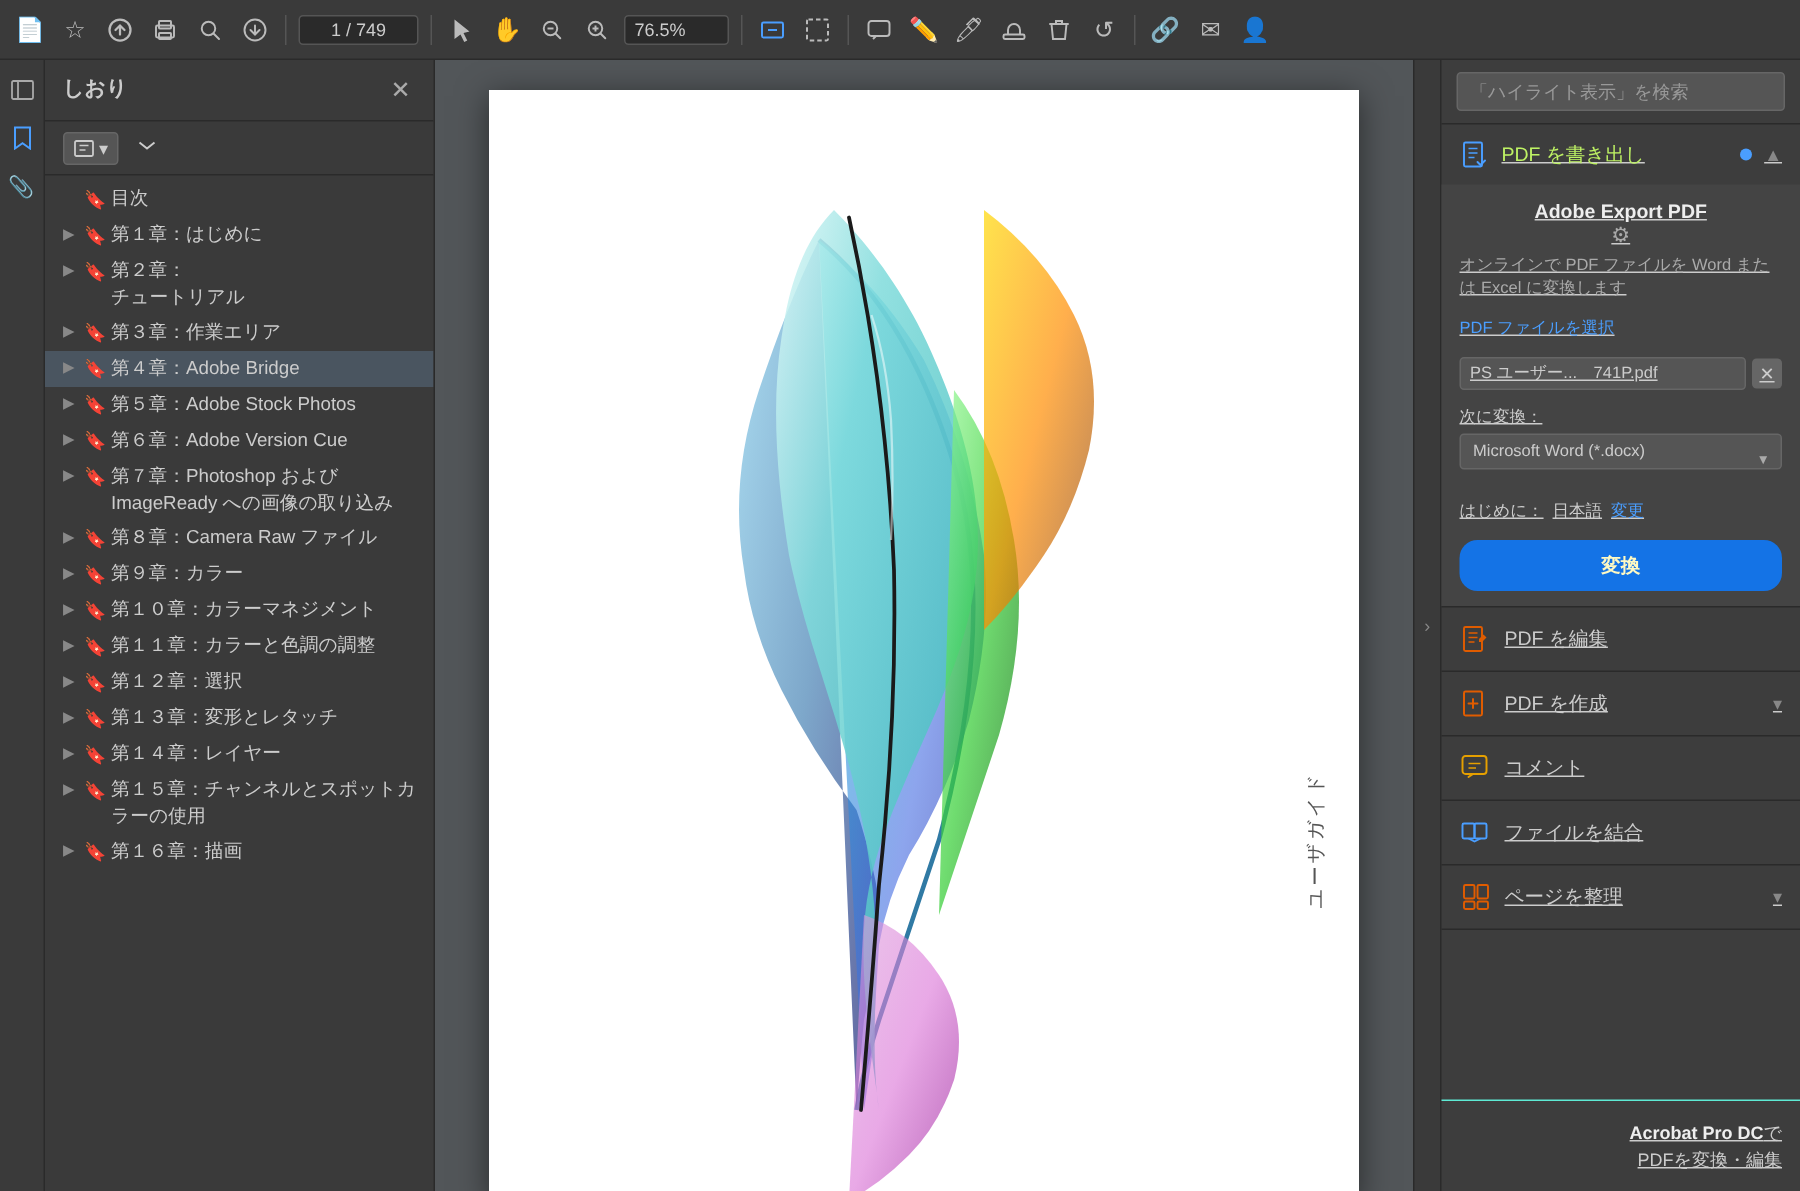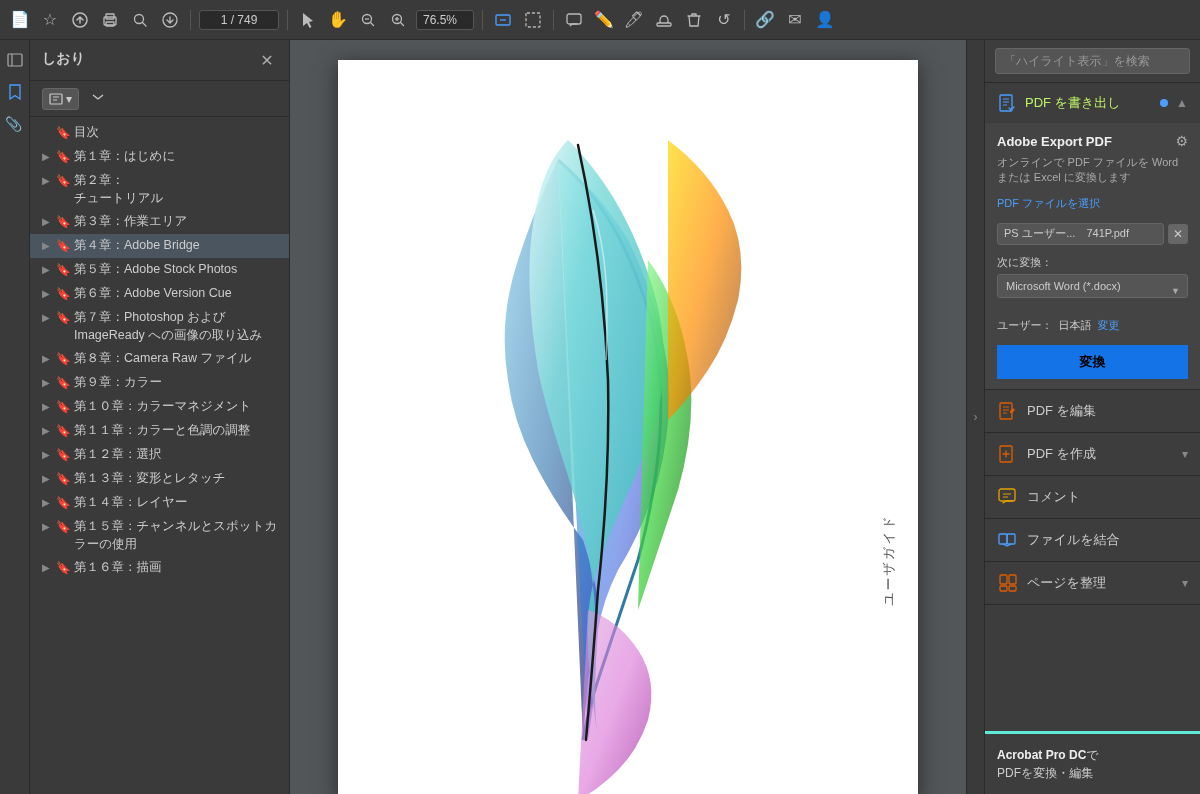--- a/index.html
+++ b/index.html
@@ -34,21 +34,21 @@
       width: 80px;
       text-align: center;
       border-radius: 3px;
     }
     .toolbar-zoom {
       background: #2a2a2a;
       border: 1px solid #555;
       color: #ccc;
       padding: 2px 6px;
       font-size: 12px;
-      width: 58px;
+      width: 70px;
       border-radius: 3px;
     }
 
     
     .main-layout {
       display: flex;
       flex: 1;
       overflow: hidden;
     }
 
@@ -204,26 +204,27 @@
       justify-content: center;
       cursor: pointer;
       color: #888;
       font-size: 12px;
       border-left: 1px solid #2a2a2a;
       flex-shrink: 0;
     }
 
     
     .right-panel {
-      width: 216px;
+      width: 240px;
       background: #3d3d3d;
       display: flex;
       flex-direction: column;
       border-left: 1px solid #2a2a2a;
       flex-shrink: 0;
+      text-decoration: underline;
     }
     .right-search {
       padding: 8px 10px;
       border-bottom: 1px solid #2a2a2a;
     }
     .right-search input {
       width: 100%;
       background: #555;
       border: 1px solid #666;
       color: #ccc;
@@ -269,20 +270,21 @@
     
     .export-pdf-content {
       padding: 10px 12px;
       background: #444;
     }
     .export-app-header {
       display: flex;
       align-items: center;
       justify-content: space-between;
       margin-bottom: 6px;
+      flex-direction: column;
     }
     .export-app-name {
       font-size: 13px;
       color: #eee;
       font-weight: 600;
     }
     .export-app-icon {
       color: #aaa;
       font-size: 14px;
     }
@@ -358,25 +360,25 @@
     }
     .export-lang-change {
       font-size: 11px;
       color: #4a9eff;
       cursor: pointer;
     }
     .export-convert-btn {
       width: 100%;
       background: #1473e6;
       border: none;
-      color: #000000;
+      color: #fef9c3;
       padding: 8px;
       font-size: 13px;
       font-weight: 600;
-      border-radius: 0;
+      border-radius: 12px;
       cursor: pointer;
     }
 
     
     .panel-tool-item {
       display: flex;
       align-items: center;
       padding: 10px 12px;
       cursor: pointer;
       border-bottom: 1px solid #2a2a2a;
@@ -393,23 +395,23 @@
       color: #ccc;
       flex: 1;
     }
     .panel-tool-arrow {
       color: #888;
       font-size: 12px;
     }
 
     .acrobat-promo {
       padding: 12px;
-      text-align: left;
+      text-align: right;
       margin-top: auto;
-      border-top: 3px solid #5eead4;
+      border-top: 1px solid #5eead4;
     }
     .acrobat-promo-text {
       font-size: 12px;
       color: #ccc;
       line-height: 1.5;
     }
     .acrobat-promo-text strong {
       color: #eee;
     }
 
@@ -753,21 +755,21 @@
           <button class="export-file-clear">✕</button>
         </div>
         <div class="export-to-label">次に変換：</div>
         <div class="select-wrapper">
           <select class="export-select">
             <option>Microsoft Word (*.docx)</option>
             <option>Microsoft Excel (*.xlsx)</option>
           </select>
         </div>
         <div class="export-lang-row">
-          <span class="export-lang-label">ユーザー：</span>
+          <span class="export-lang-label">はじめに：</span>
           <span class="export-lang-value">日本語</span>
           <span class="export-lang-change">変更</span>
         </div>
         <button class="export-convert-btn">変換</button>
       </div>
     </div>
 
     <div class="panel-tool-item">
       <div class="panel-tool-icon">
         <svg width="20" height="20" viewBox="0 0 20 20" fill="none">

